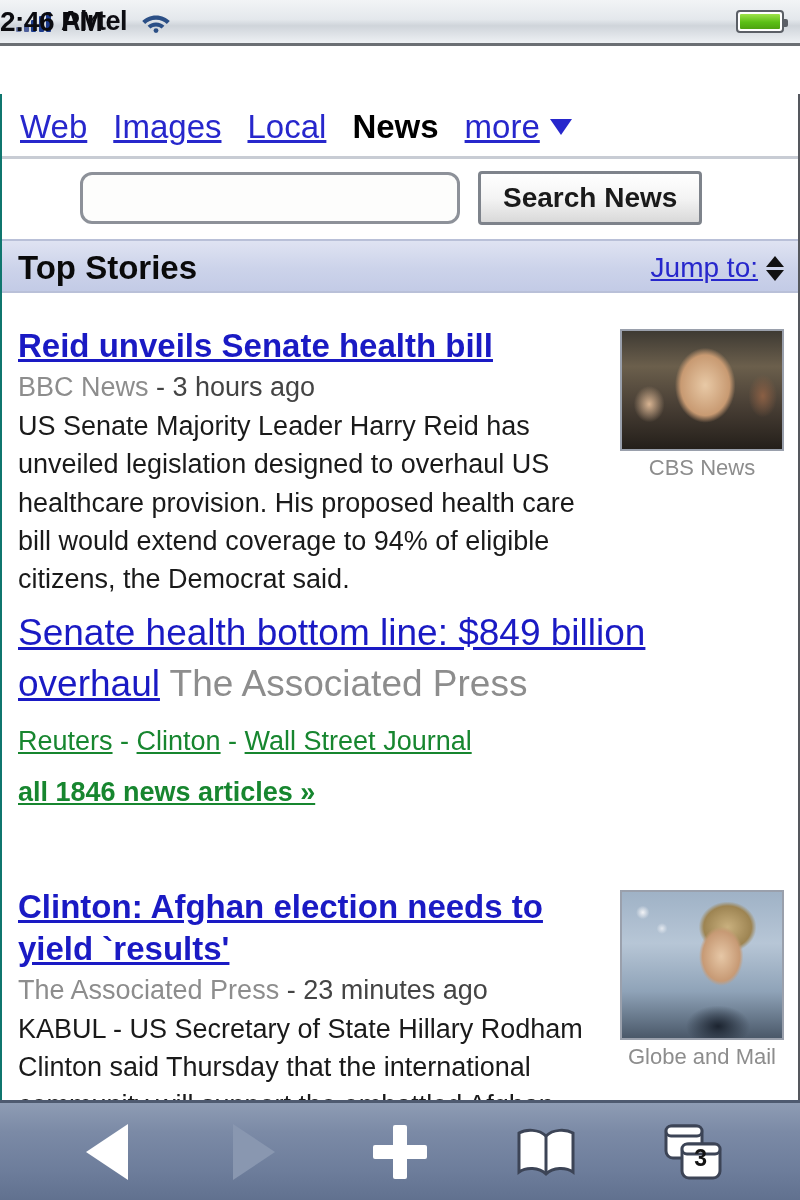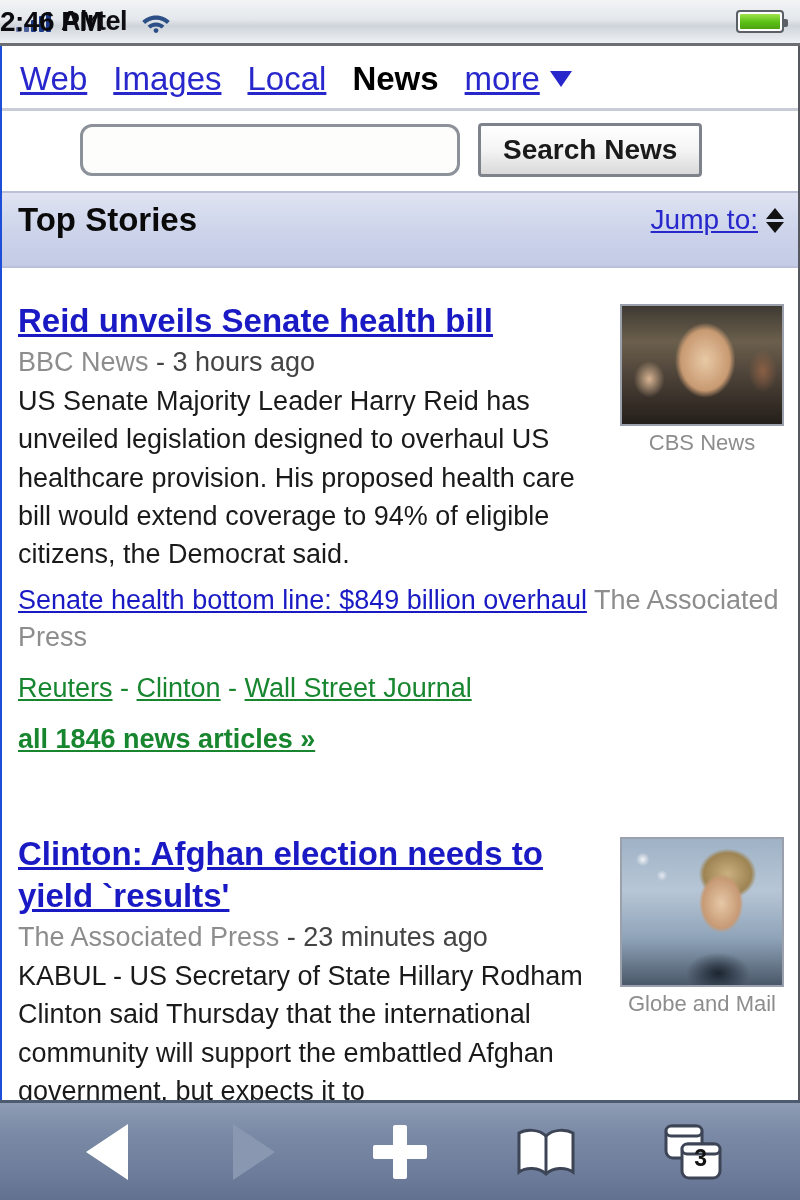--- a/index.html
+++ b/index.html
@@ -53,23 +53,24 @@
   .battery > span {
     display: block; height: 100%; width: 100%;
     background: linear-gradient(to bottom, #9ee24a, #5bbf16 55%, #4da310);
     border-radius: 1px;
   }
 
   
   .page {
     flex: 1 1 auto; position: relative;
     background: #0c4a6e;
-    border-left: 2px solid #1d4ed8;
+    border-left: 2px solid #0f766e;
     border-right: 2px solid #55585e;
     overflow: hidden;
+    margin-top: 48px;
   }
 
   
   .navrow {
     padding: 14px 18px 10px 18px;
     display: flex; align-items: baseline; gap: 26px;
     background:#fff;
     border-bottom: 3px solid #c8ccd4;
   }
   .navlink {
@@ -103,21 +104,21 @@
     font-size: 28px; font-weight: bold; color: #1a1a1a;
     font-family: "Liberation Sans", sans-serif;
     cursor: pointer; white-space: nowrap;
   }
 
   
   .section-bar {
     background: linear-gradient(to bottom, #dfe3f2 0%, #ccd3ea 55%, #c3cbe6 100%);
     border-top: 2px solid #b9c0d8;
     border-bottom: 2px solid #b9c0d8;
-    padding: 8px 14px 27px 16px;
+    padding: 8px 14px 4px 16px;
     display: flex; align-items: center; justify-content: space-between;
   }
   .section-title { font-size: 33px; font-weight: bold; color: #0a0a0a; }
   .jump-wrap { display: flex; align-items: center; gap: 8px; }
   .jump-link { font-size: 28px; color: #2727cc; text-decoration: underline; cursor: pointer; }
   .updown { display: flex; flex-direction: column; gap: 3px; }
   .updown i { display:block; width: 0; height: 0;
     border-left: 9px solid transparent; border-right: 9px solid transparent; }
   .updown i.u { border-bottom: 11px solid #111; }
   .updown i.d { border-top: 11px solid #111; }
@@ -141,21 +142,21 @@
   .thumb-box {
     flex: 0 0 164px; width: 164px; text-align: center; padding-top: 4px;
   }
   .thumb {
     width: 164px; height: 122px; border: 2px solid #9aa0ac;
     overflow: hidden; position: relative; background:#3b3a38;
   }
   .thumb.two { height: 150px; }
   .thumb-cap { font-size: 22px; color: #8d8d8d; margin-top: 5px; line-height: 1.1; }
 
-  .related { margin-top: 8px; font-size: 27px; line-height: 1.38; }
+  .related { margin-top: 8px; font-size: 37px; line-height: 1.38; }
   .related a { color: #1a1ac4; text-decoration: underline; cursor: pointer; }
   .related .src { color: #8d8d8d; }
   .sources { margin-top: 14px; font-size: 27px; line-height: 1.4; }
   .sources a { color: #17862f; text-decoration: underline; cursor: pointer; }
   .sources .sep { color: #17862f; }
   .allnews {
     margin-top: 16px; font-size: 27px; font-weight: bold;
     color: #17862f; text-decoration: underline; cursor: pointer; display: inline-block;
   }
 

